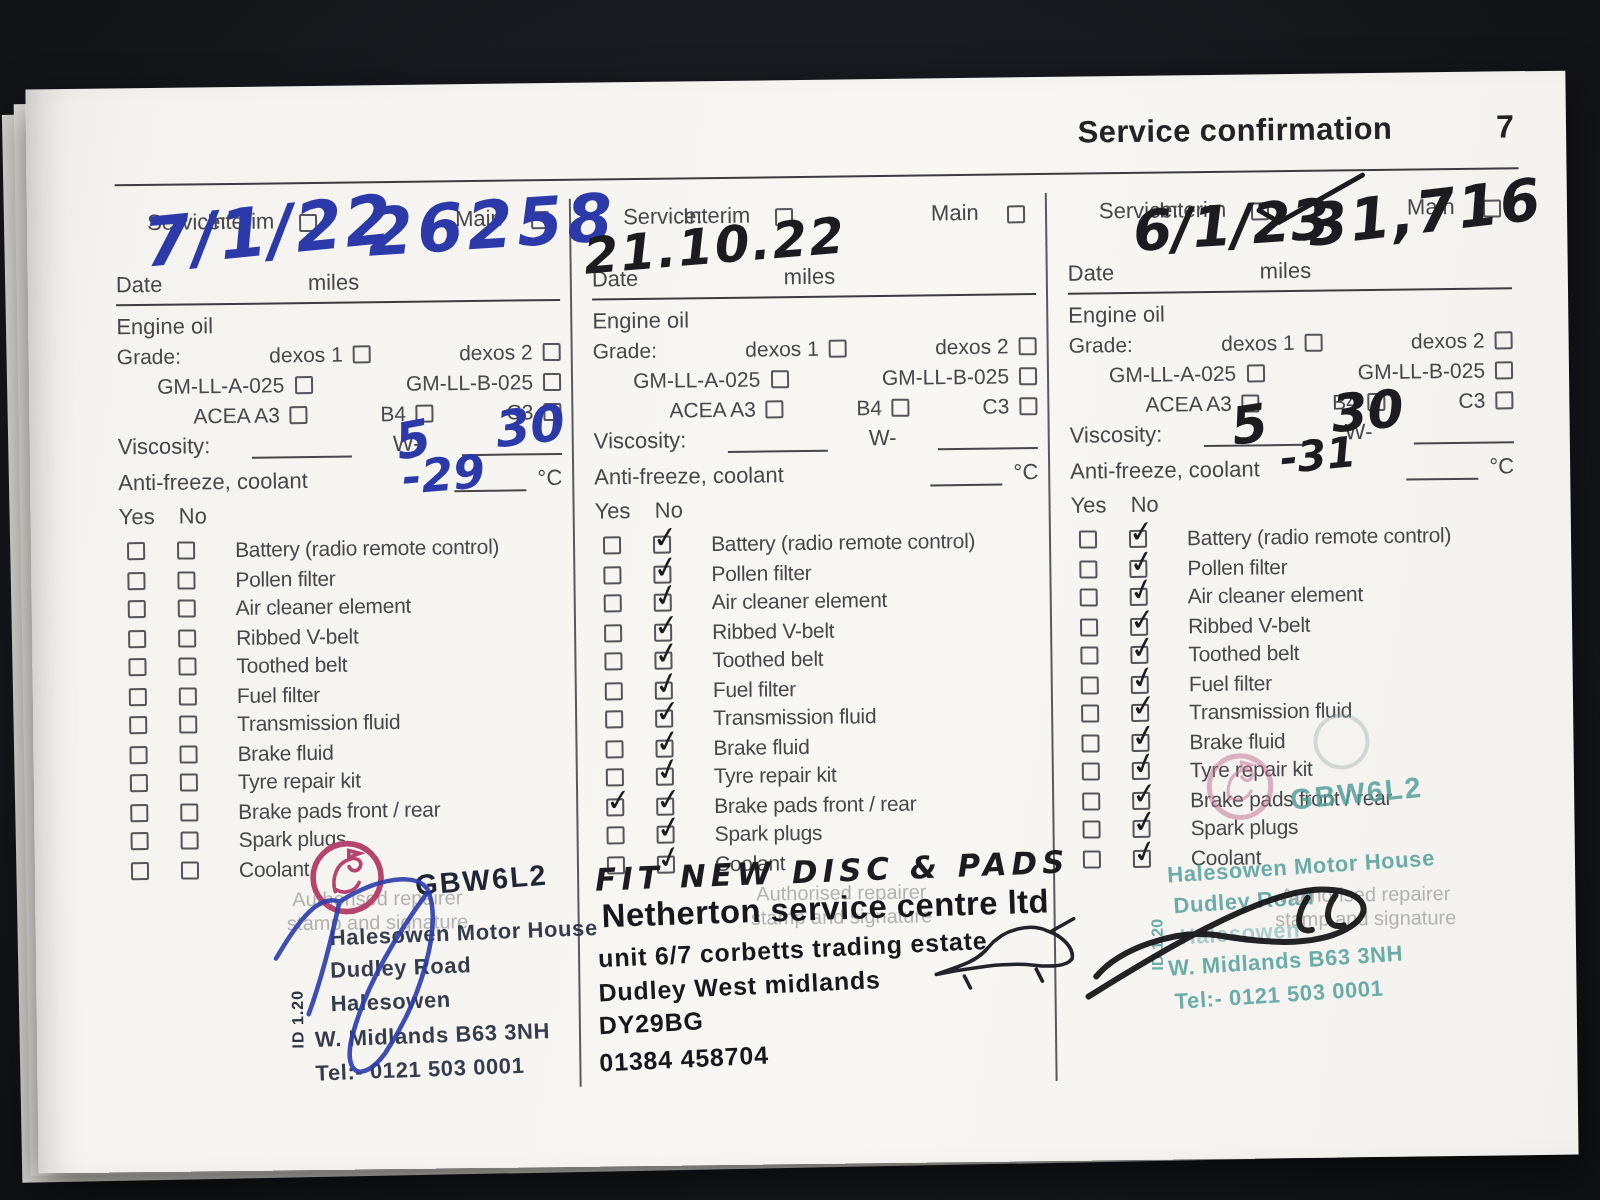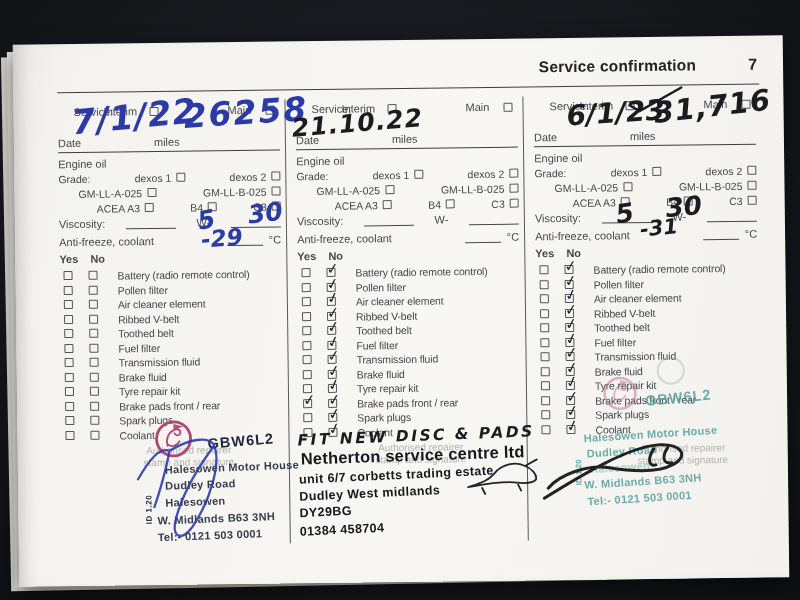--- a/index.html
+++ b/index.html
@@ -37,21 +37,21 @@
   .rule2{position:absolute;left:0;top:48px;width:100%;border-top:1.7px solid #3c3c41;}
   .eo-h{position:absolute;left:0;top:54px;font-size:11px;}
   .grade-row{position:absolute;left:0;width:100%;height:13px;display:flex;justify-content:space-between;align-items:center;font-size:10.5px;box-sizing:border-box;}
   .gr1{top:68px}.gr2{top:83px;padding-left:20px}.gr3{top:98px;padding-left:38px}
   .grp{display:flex;align-items:center;gap:5px;}
   .visc-row{position:absolute;left:0;top:113px;width:100%;display:flex;justify-content:space-between;align-items:flex-end;font-size:11px;}
   .blankv{width:50px;border-bottom:1.7px solid #47474b;height:12px;}
   .af-row{position:absolute;left:0;top:131px;width:100%;display:flex;align-items:flex-end;font-size:11px;}
   .blanka{margin-left:auto;width:36px;border-bottom:1.7px solid #47474b;height:12px;}
   .degl{margin-left:6px;}
-  .yn-row{position:absolute;left:0;top:149px;font-size:11px;font-weight:bold;}
+  .yn-row{position:absolute;left:0;top:149px;font-size:11px;}
   .ynyes{margin-right:9px;}
   .checklist{position:absolute;left:0;top:165px;width:100%;}
   .chk-row{position:relative;height:14.5px;}
   .yes-cb{position:absolute;left:4px;top:2px;}
   .no-cb{position:absolute;left:29px;top:2px;}
   .chk-label{position:absolute;left:58px;top:1px;font-size:10.5px;white-space:nowrap;letter-spacing:-0.15px;}
   .tick{position:absolute;left:-1px;top:-7px;font-family:"DejaVu Sans",sans-serif;font-size:15px;font-weight:bold;line-height:1;font-style:normal;}
   
   .hw{position:absolute;font-family:"DejaVu Sans",sans-serif;font-style:italic;font-weight:bold;line-height:1;white-space:nowrap;}
   .blue{color:#2b3aa8}.blackink{color:#1b1b20}

